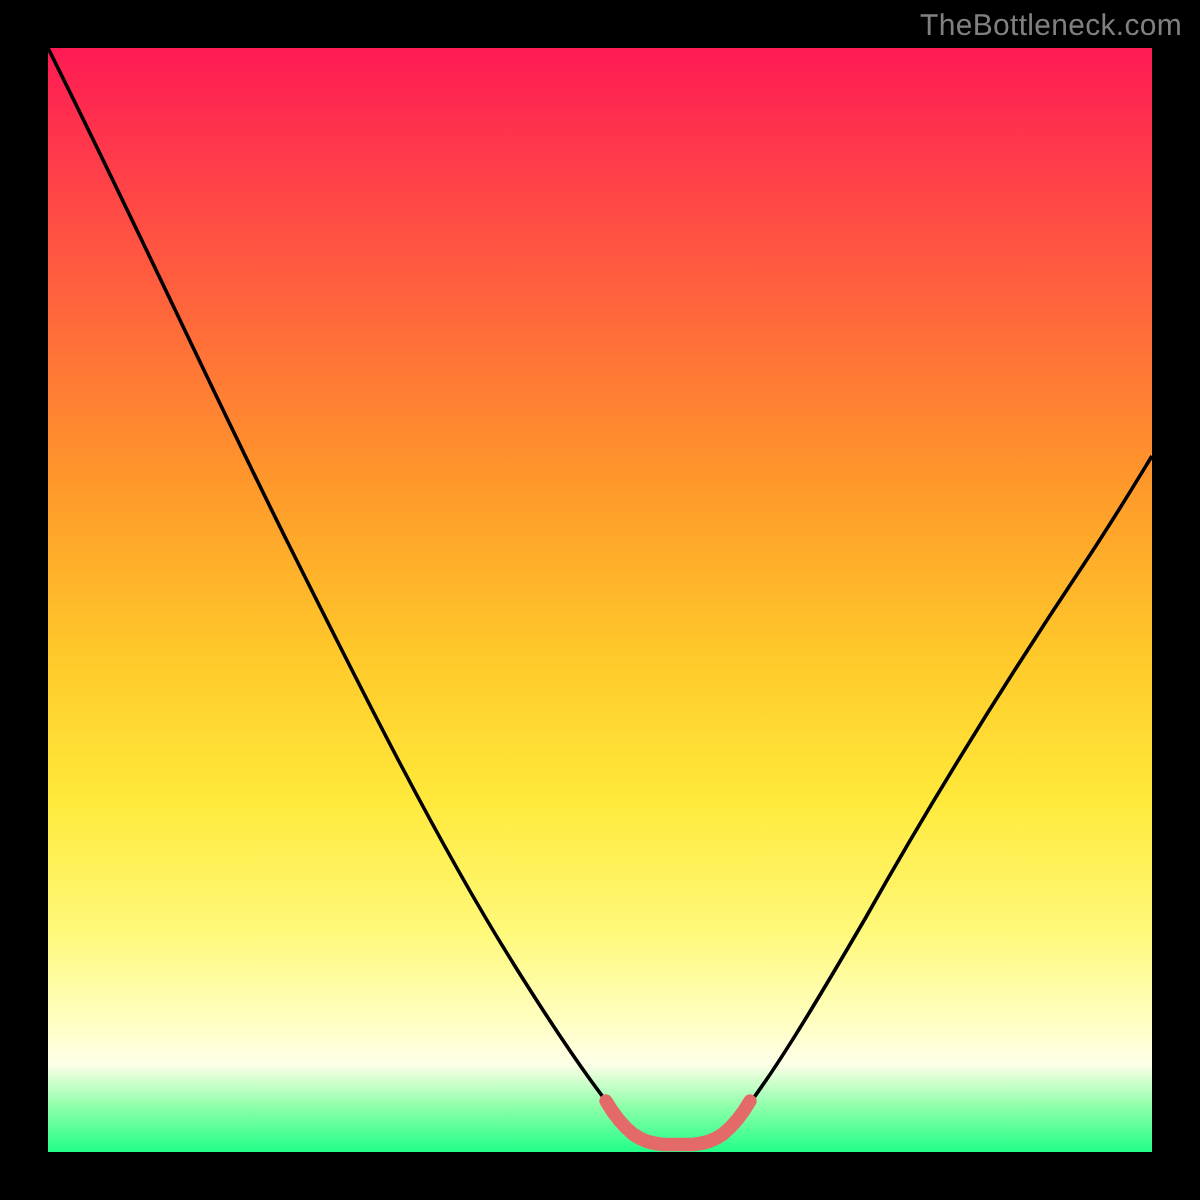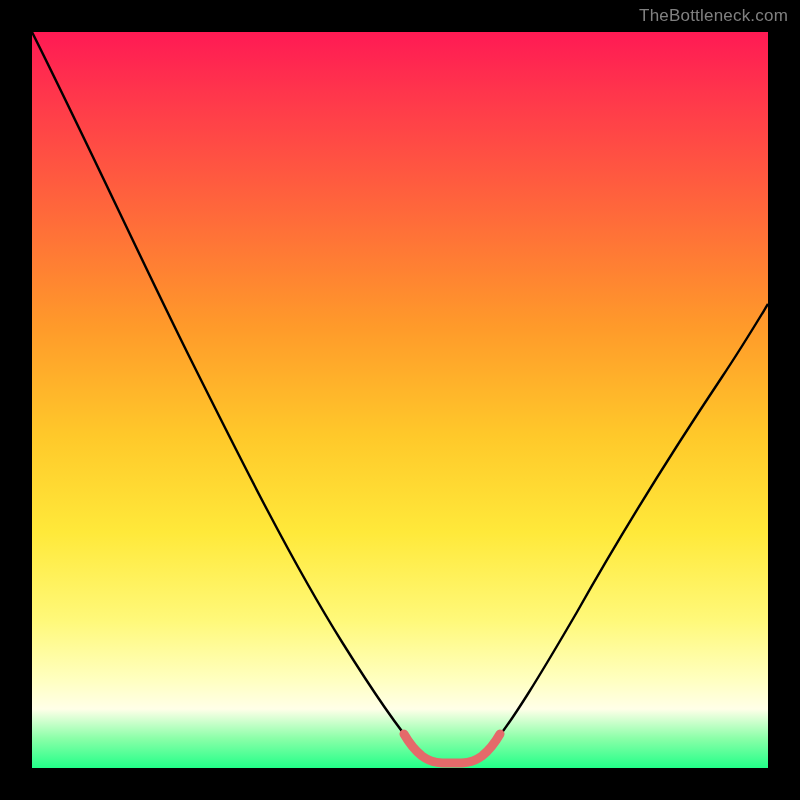--- a/index.html
+++ b/index.html
@@ -46,21 +46,21 @@
     left: 0;
     top: 0;
     width: 736px;
     height: 736px;
   }
   .watermark {
     position: absolute;
     right: 12px;
     top: 6px;
     color: #808080;
-    font-size: 17px;
+    font-size: 20px;
     letter-spacing: 0.2px;
   }
 </style>
 </head>
 <body>
 
 <div class="frame">
   <div class="plot">
     <svg class="curve" viewBox="0 0 736 736">
 

